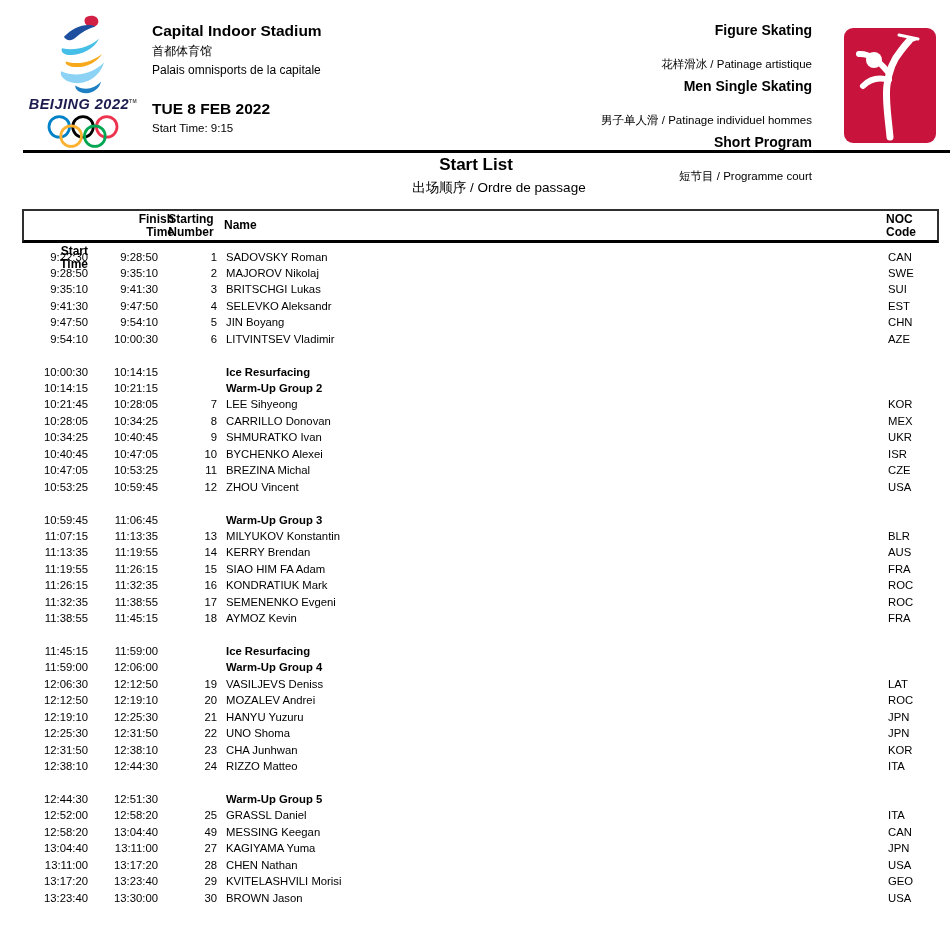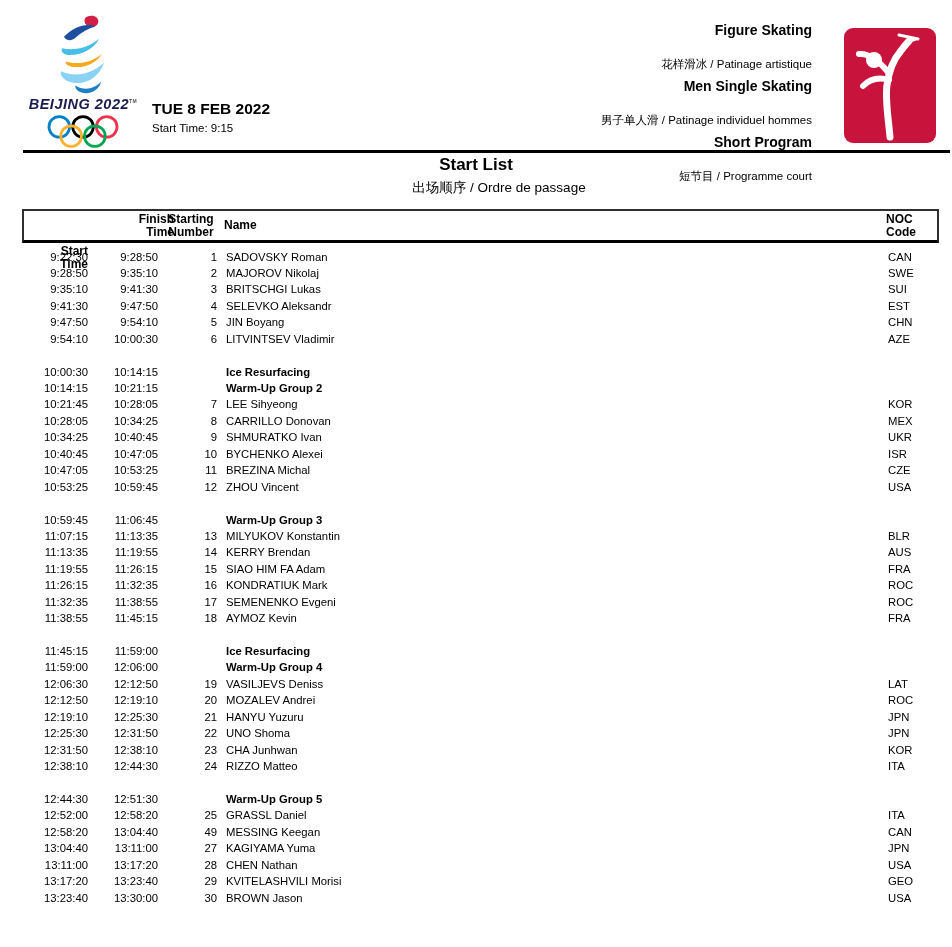--- a/index.html
+++ b/index.html
@@ -82,20 +82,25 @@
     <div class="wordmark"><span>BEIJING 2022</span><span class="tm">TM</span></div>
     <svg class="rings-svg" viewBox="0 0 72 32">
       <circle cx="13" cy="11.5" r="10" fill="none" stroke-width="2.7" style="stroke:var(--ring-blue)"></circle>
       <circle cx="36" cy="11.5" r="10" fill="none" stroke-width="2.7" style="stroke:var(--ring-black)"></circle>
       <circle cx="59" cy="11.5" r="10" fill="none" stroke-width="2.7" style="stroke:var(--ring-red)"></circle>
       <circle cx="24.5" cy="20.5" r="10" fill="none" stroke-width="2.7" style="stroke:var(--ring-yellow)"></circle>
       <circle cx="47.5" cy="20.5" r="10" fill="none" stroke-width="2.7" style="stroke:var(--ring-green)"></circle>
     </svg>
   </div>
 
+  <div class="venue">
+    <div class="venue-title">Capital Indoor Stadium</div>
+    <div class="venue-zh">首都体育馆</div>
+    <div class="venue-fr">Palais omnisports de la capitale</div>
+  </div>
   <div class="session">
     <div class="session-date">TUE 8 FEB 2022</div>
     <div class="session-time">Start Time: 9:15</div>
   </div>
 
   <div class="event">
     <div class="event-main">Figure Skating</div>
     <div class="event-sub">花样滑冰 / Patinage artistique</div>
     <div class="event-main">Men Single Skating</div>
     <div class="event-sub">男子单人滑 / Patinage individuel hommes</div>

